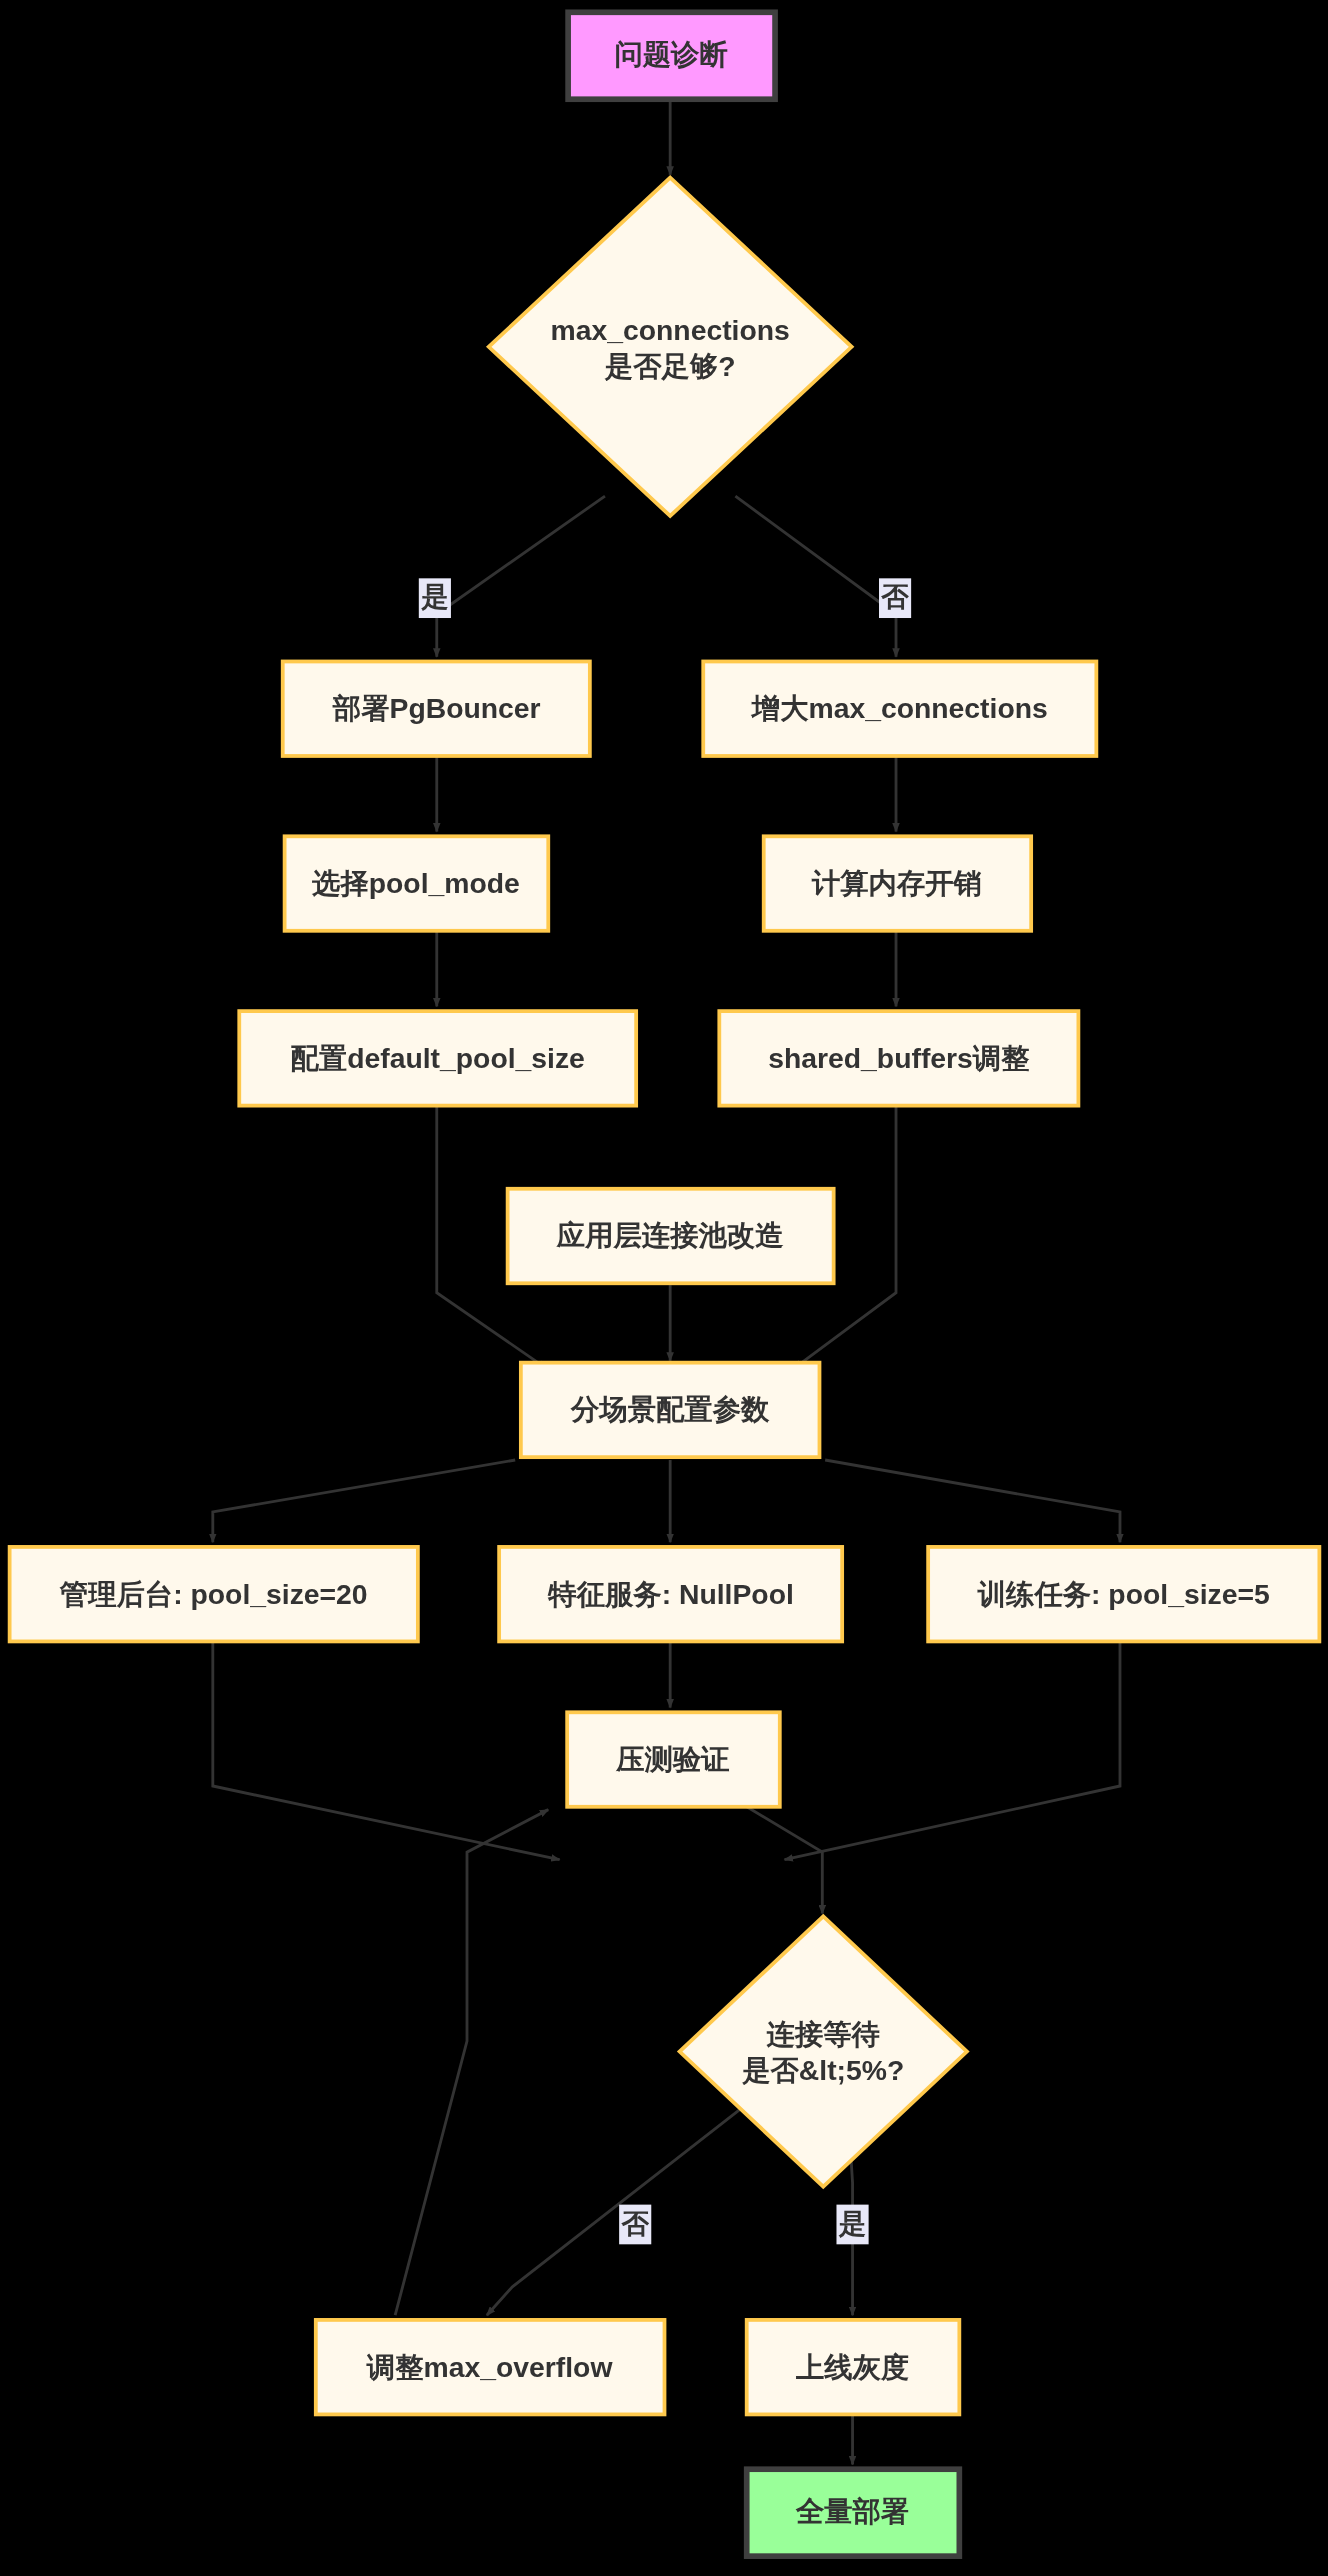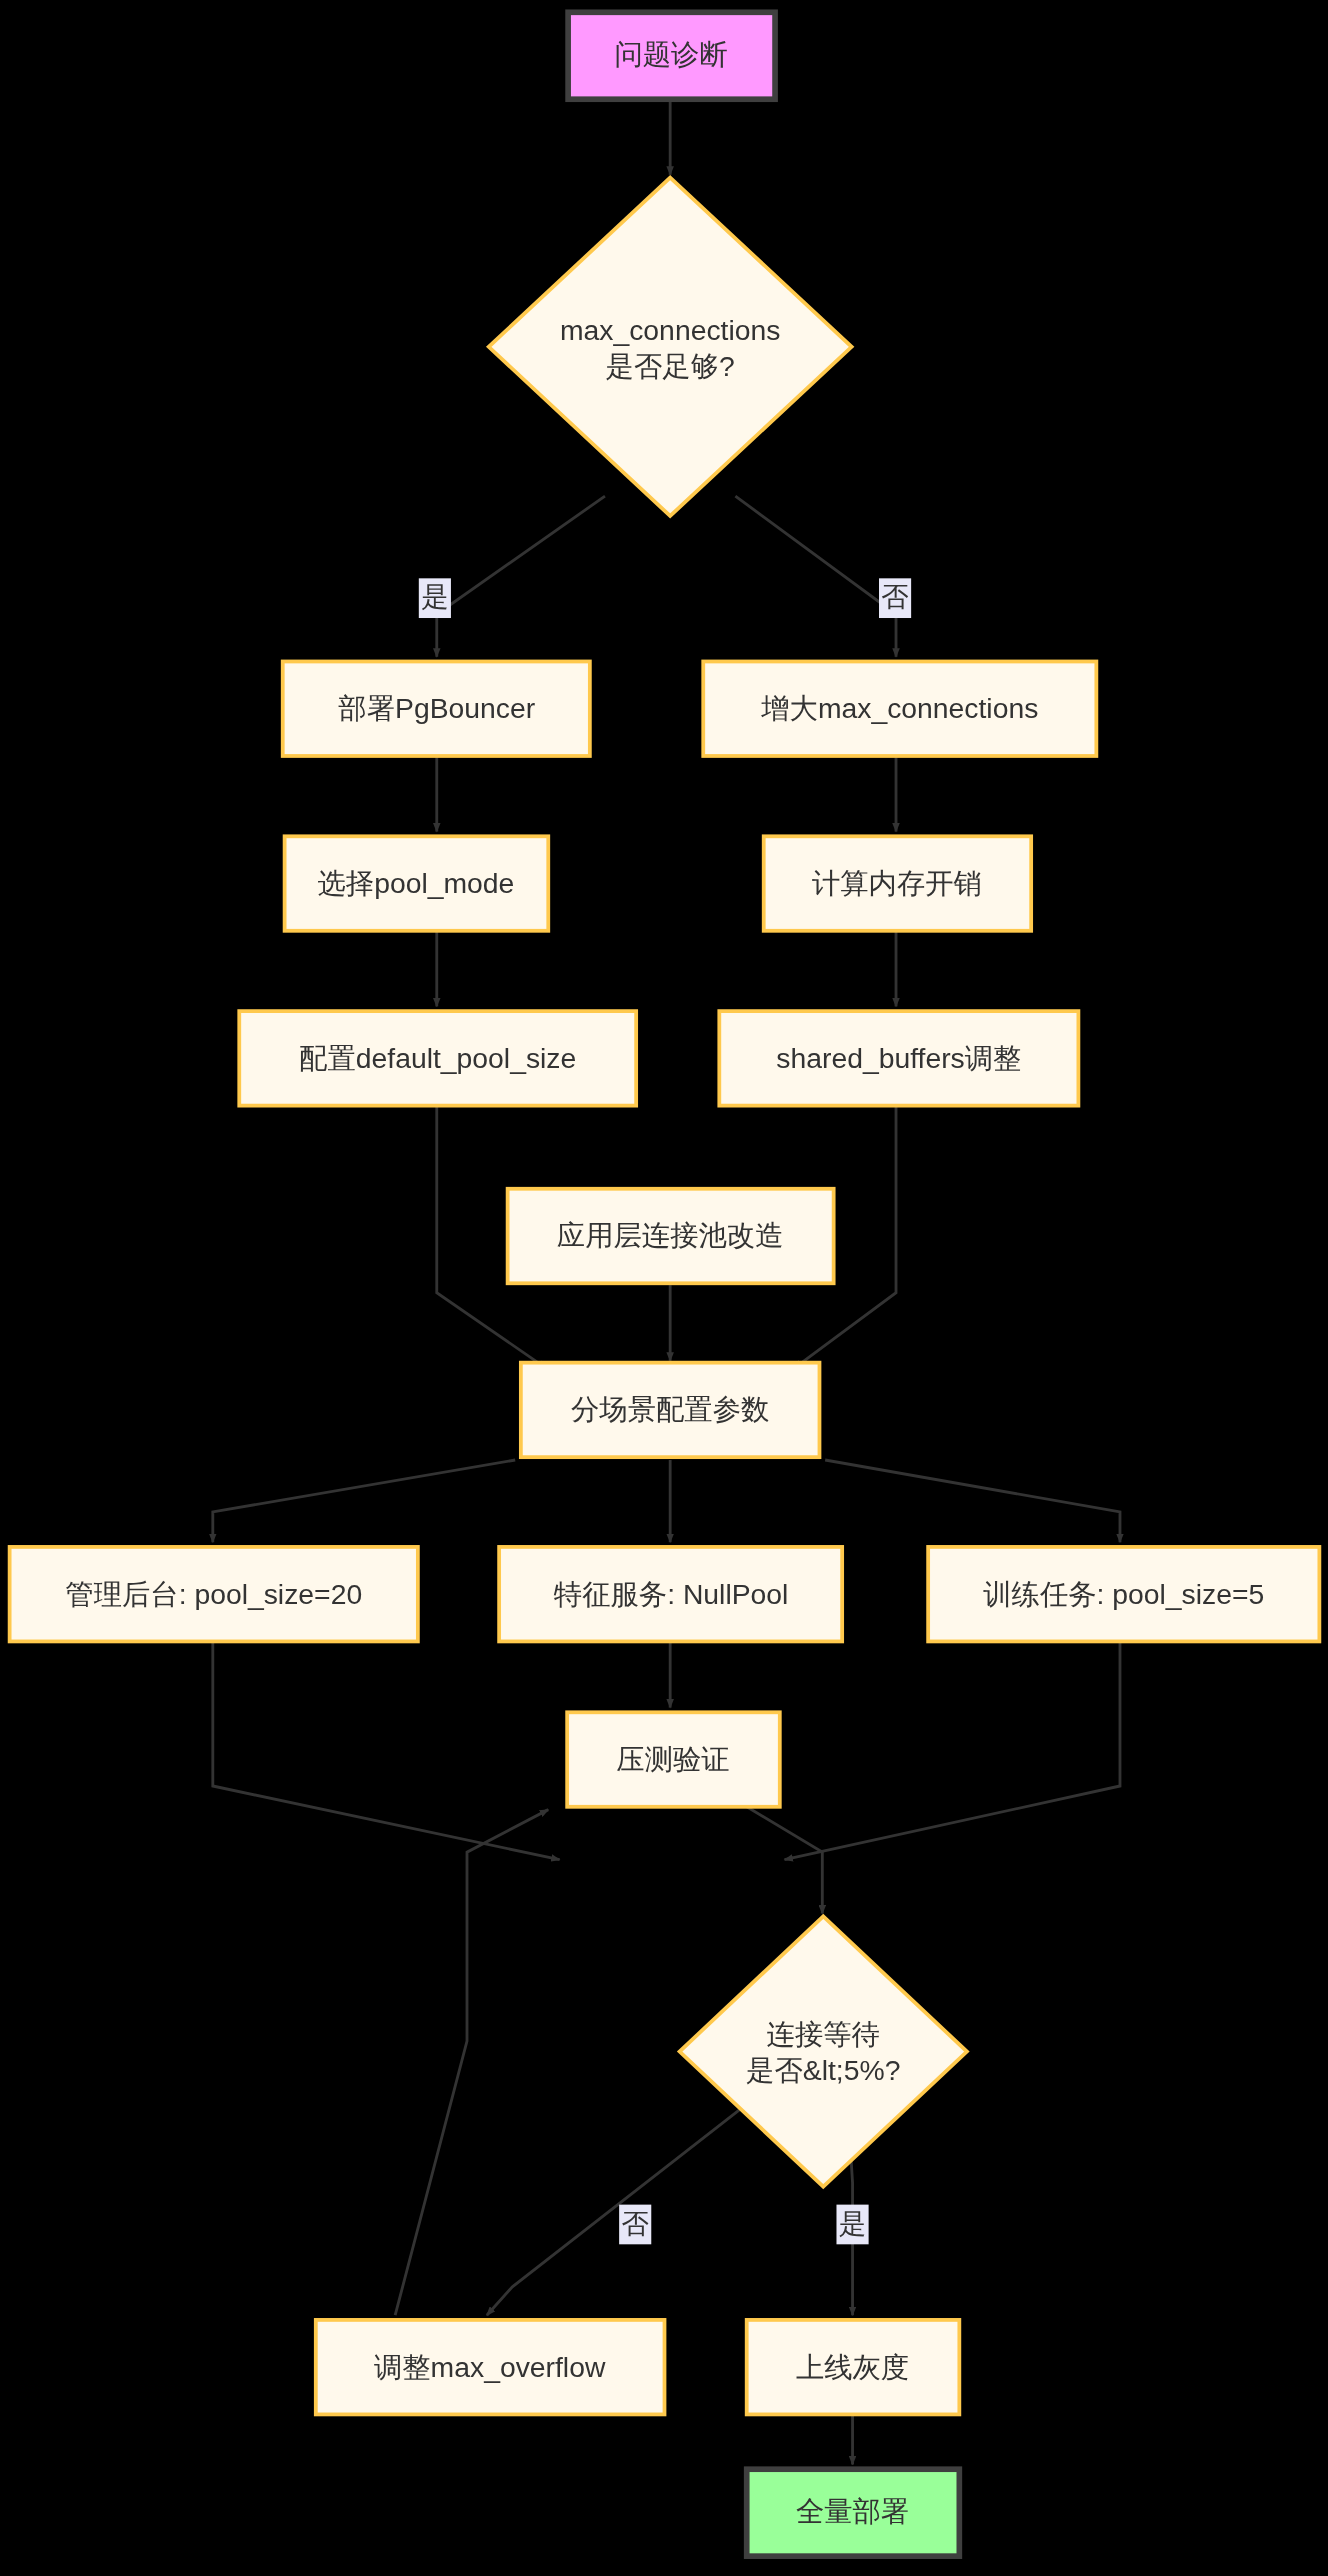--- a/index.html
+++ b/index.html
@@ -7,20 +7,21 @@
     padding: 0;
     background: #000000;
   }
   #diagram-root {
     position: relative;
     width: 1329px;
     height: 2576px;
     background: #000000;
     font-family: "Liberation Sans", "DejaVu Sans", sans-serif;
     overflow: hidden;
+    font-weight: bold;
   }
   svg.flow-canvas {
     position: absolute;
     top: 0;
     left: 0;
     width: 1329px;
     height: 2576px;
   }
   .edge-path {
     fill: none;

